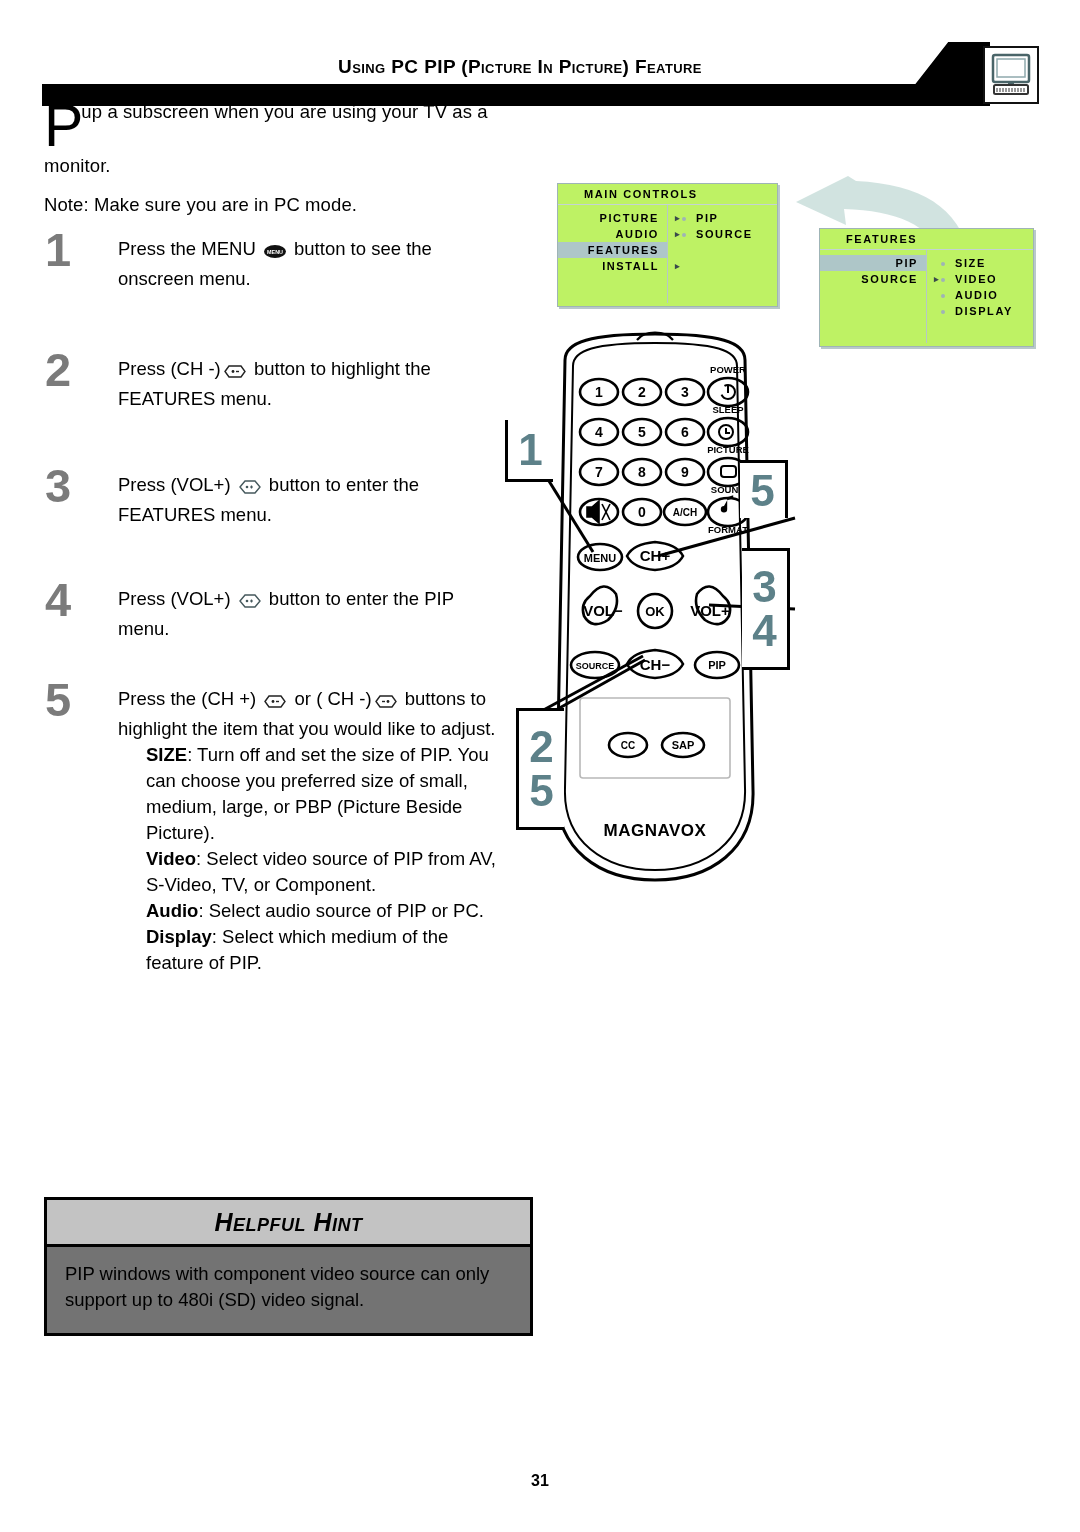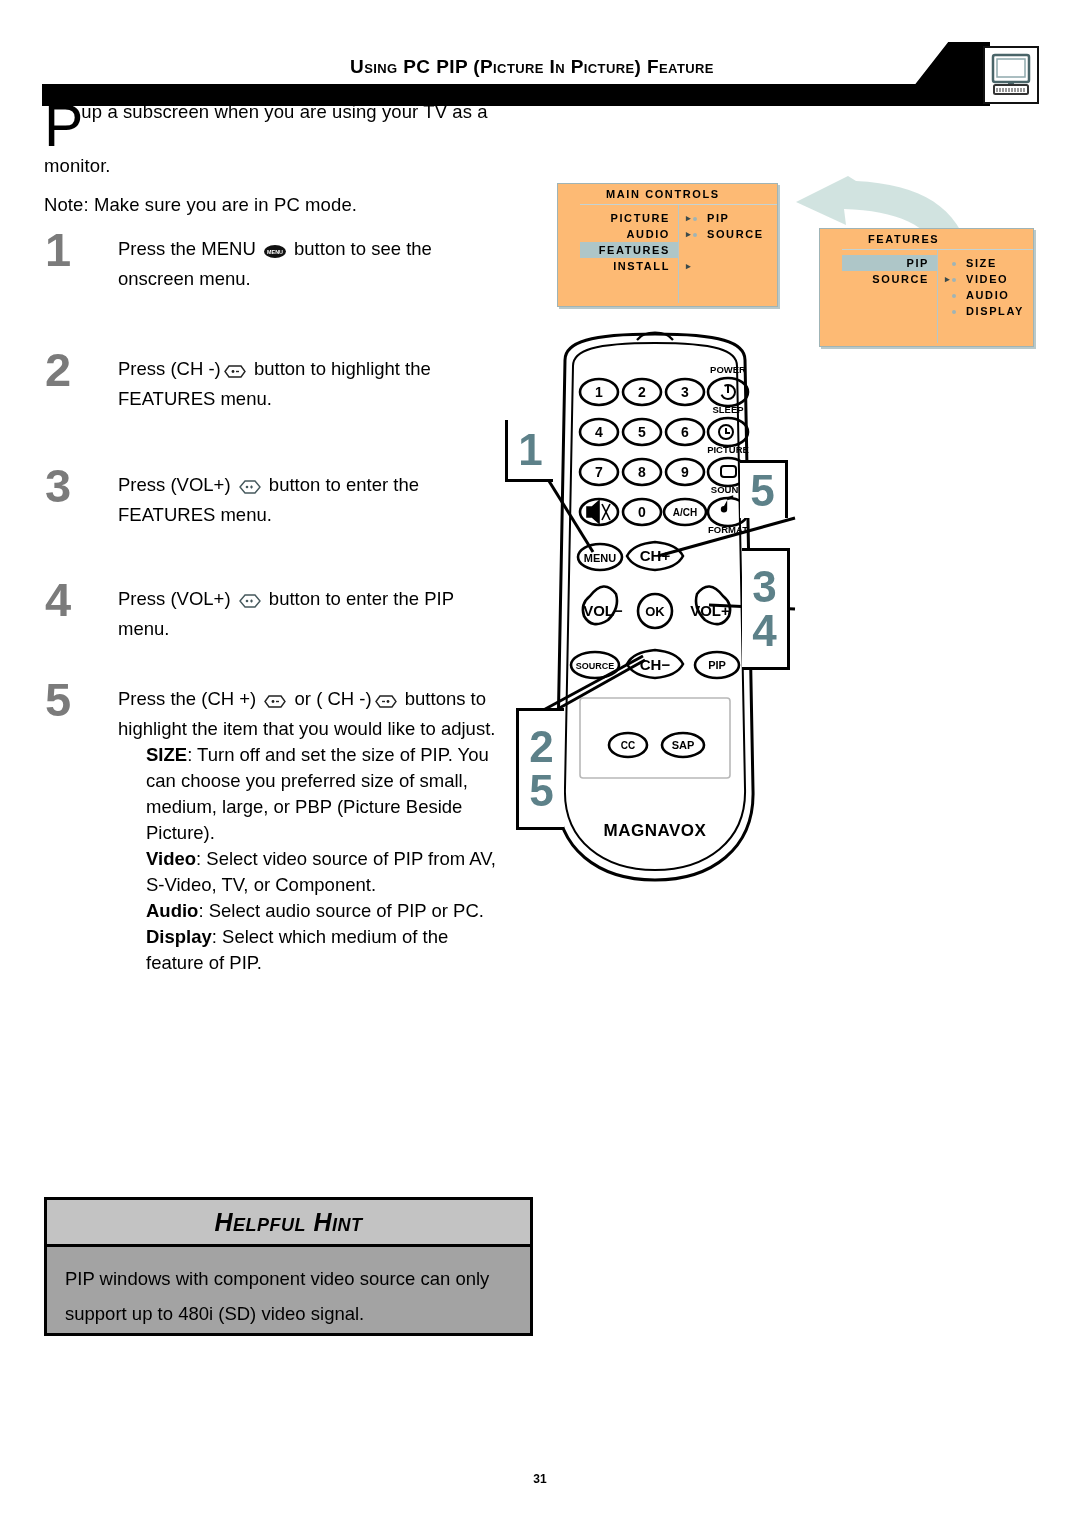--- a/index.html
+++ b/index.html
@@ -6,21 +6,21 @@
   body{
     width:1080px;height:1532px;background:#ffffff;
     font-family:"Liberation Sans", sans-serif;
     color:#000;position:relative;overflow:hidden;
   }
   .page{position:absolute;inset:0;}
 
   
   .header{position:absolute;left:0;top:22px;width:1080px;height:78px;}
   .hdr-title{
-    position:absolute;left:12px;top:34px;width:1040px;text-align:center;
+    position:absolute;left:0;top:34px;width:1040px;text-align:center;
     font-size:19px;font-weight:bold;letter-spacing:.4px;
     font-variant:small-caps;
   }
   .hdr-bar{
     position:absolute;left:42px;top:62px;width:888px;height:22px;background:#000;
   }
   .hdr-bar-ramp{
     position:absolute;left:880px;top:20px;width:110px;height:64px;background:#000;
     clip-path:polygon(0% 66%, 32% 66%, 62% 0%, 100% 0%, 100% 100%, 0% 100%);
   }
@@ -47,22 +47,22 @@
   .step-num{
     position:absolute;left:0;top:-10px;width:36px;text-align:center;
     font-size:47px;font-weight:bold;color:#7b7b7b;line-height:1;
   }
   .step-body{margin-left:78px;font-size:18.5px;line-height:26px;}
   .sub{margin-left:28px;}
   .sub b{font-weight:bold;}
   .btnico{display:inline-block;vertical-align:-4px;margin:0 2px;}
 
   
-  .osd{position:absolute;box-sizing:border-box;background:#fdba74;
-       border:1px solid #9fb4b6;box-shadow:2px 2px 0 #b9c9ca;padding-left:22px;}
+  .osd{position:absolute;box-sizing:border-box;background:#bef264;
+       border:1px solid #9fb4b6;box-shadow:2px 2px 0 #b9c9ca;}
   .osd-title{
     font-size:11px;font-weight:bold;letter-spacing:1.6px;padding:4px 0 4px 26px;
     border-bottom:1px solid #c3d3d4;
   }
   .osd-cols{display:flex;height:calc(100% - 24px);}
   .osd-left{width:50%;border-right:1px solid #b6c7c8;padding-top:5px;}
   .osd-right{width:50%;padding-top:5px;}
   .osd-li{
     font-size:11px;font-weight:bold;letter-spacing:1.6px;
     text-align:right;padding:2px 8px 2px 0;position:relative;
@@ -91,29 +91,29 @@
     display:flex;flex-direction:column;align-items:center;justify-content:center;
   }
   #co1{left:505px;top:420px;width:48px;height:62px;font-size:44px;border-right:none;border-top:none;}
   #co5top{left:740px;top:460px;width:48px;height:58px;font-size:44px;border-left:none;border-bottom:none;}
   #co34{left:742px;top:548px;width:48px;height:122px;font-size:44px;border-left:none;}
   #co25{left:516px;top:708px;width:48px;height:122px;font-size:44px;border-right:none;}
   .callout span{display:block;}
 
   
   .hint{position:absolute;left:44px;top:1197px;width:489px;height:139px;
-        box-sizing:border-box;border:3px solid #000;background:#a3a3a3;}
+        box-sizing:border-box;border:3px solid #000;background:#737373;}
   .hint-head{height:44px;background:#c3c3c3;border-bottom:3px solid #000;
     display:flex;align-items:center;justify-content:center;
     font-size:25px;font-weight:bold;font-style:italic;font-variant:small-caps;
     letter-spacing:.5px;}
-  .hint-body{padding:14px 18px;font-size:18.5px;line-height:35px;}
+  .hint-body{padding:14px 18px;font-size:18.5px;line-height:26px;}
 
   .pageno{position:absolute;left:0;top:1472px;width:1080px;text-align:center;
-          font-size:12px;font-weight:bold;}
+          font-size:16px;font-weight:bold;}
 </style>
 </head>
 <body>
 
 <div class="page">
 
   <div class="header">
     <div class="hdr-bar"></div>
     <div class="hdr-bar-ramp"></div>
     <div class="hdr-title">Using PC PIP (Picture In Picture) Feature</div>

